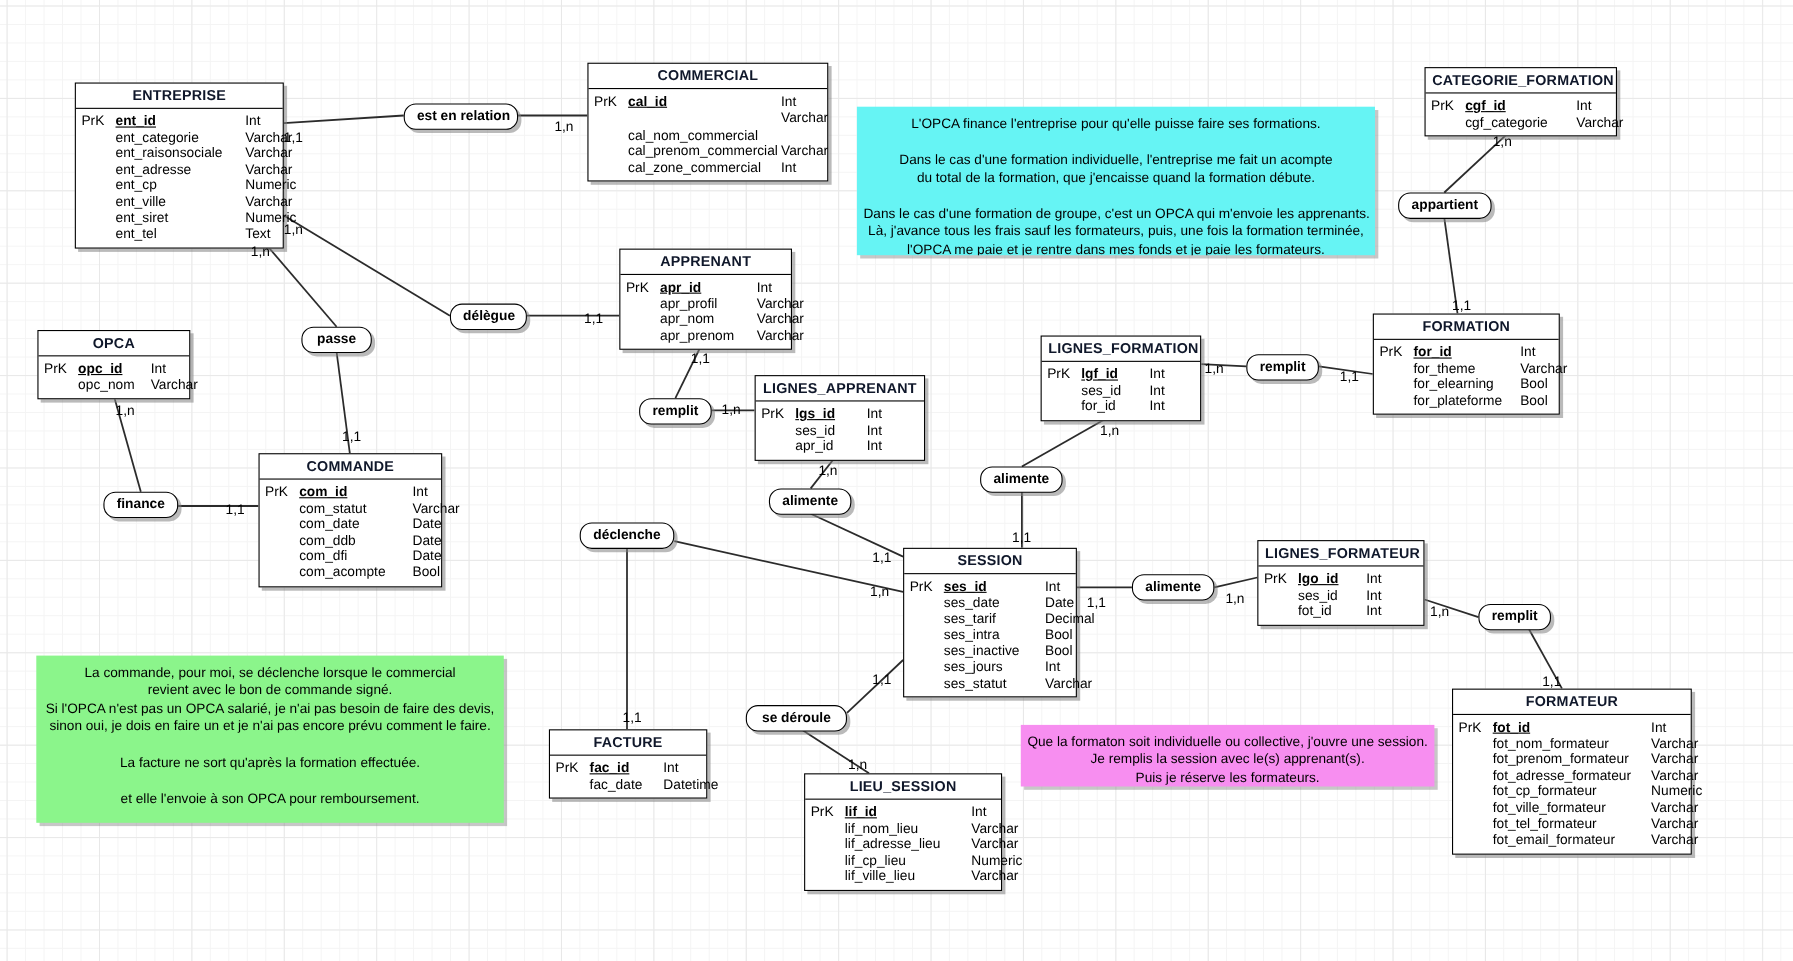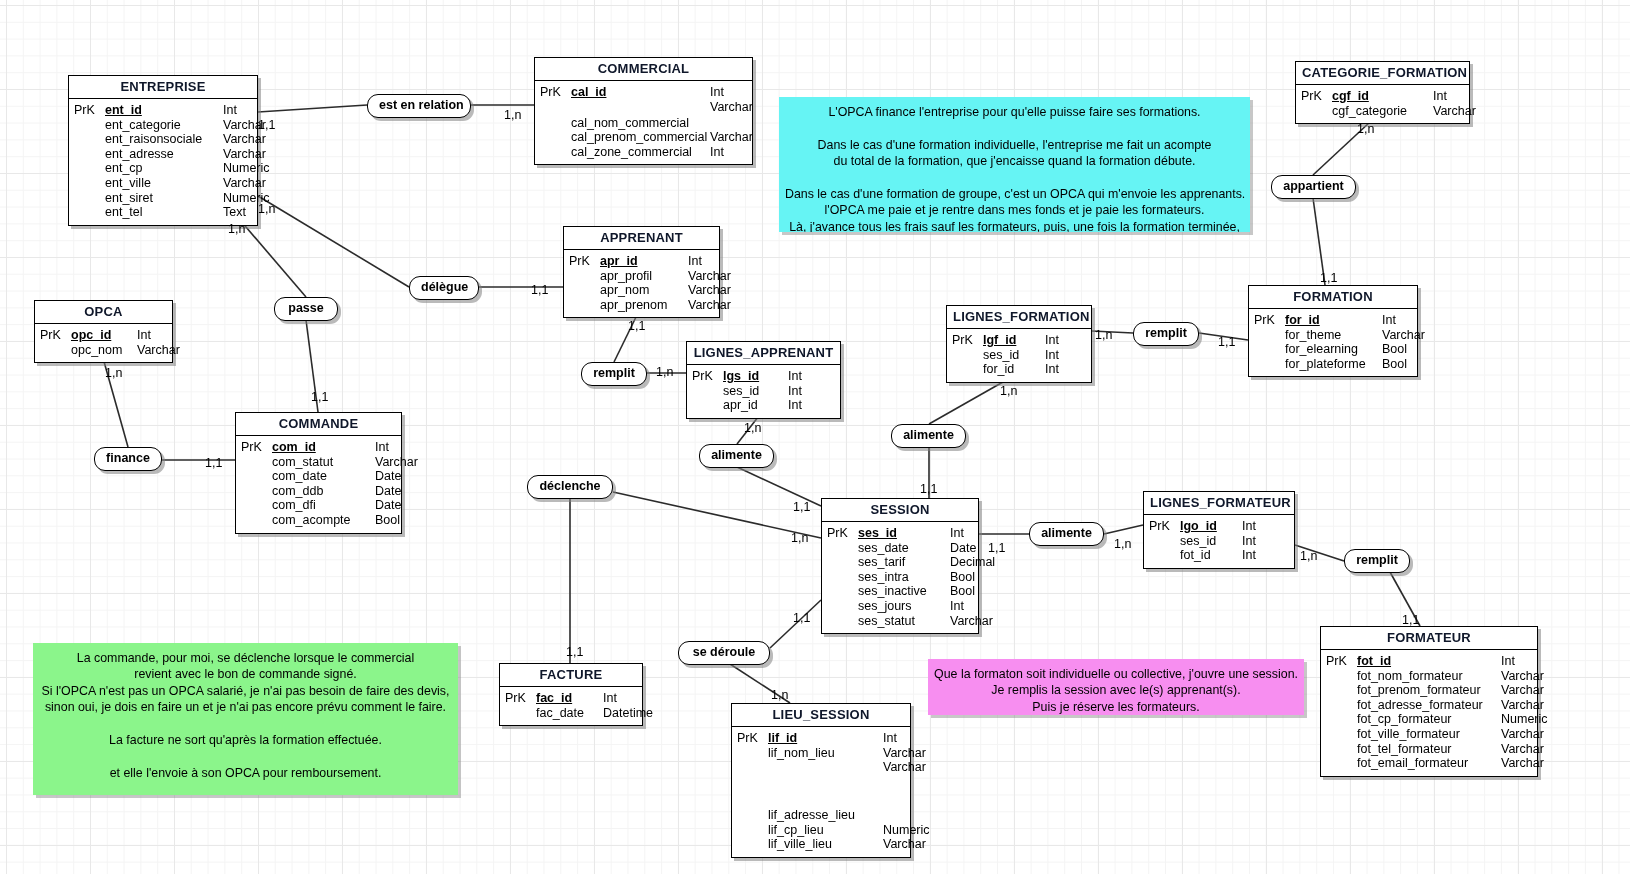--- a/index.html
+++ b/index.html
@@ -476,21 +476,21 @@
             <span class="attr-name" style="width: 115px;">lif_id</span>
             <span class="attr-type" style="width: 55px;">Int</span>
           </div>
           <div class="attr-row">
             <span class="attr-key"></span>
             <span class="attr-name" style="width: 115px;">lif_nom_lieu</span>
             <span class="attr-type" style="width: 55px;">Varchar</span>
           </div>
           <div class="attr-row">
             <span class="attr-key"></span>
-            <span class="attr-name" style="width: 115px; margin-top: 48px;">lif_adresse_lieu</span>
+            <span class="attr-name" style="width: 115px;">lif_adresse_lieu</span>
             <span class="attr-type" style="width: 55px;">Varchar</span>
           </div>
           <div class="attr-row">
             <span class="attr-key"></span>
             <span class="attr-name" style="width: 115px;">lif_cp_lieu</span>
             <span class="attr-type" style="width: 55px;">Numeric</span>
           </div>
           <div class="attr-row">
             <span class="attr-key"></span>
             <span class="attr-name" style="width: 115px;">lif_ville_lieu</span>
@@ -543,24 +543,24 @@
       <div class="card" style="left: 771px; top: 688px;">1,n</div>
     </div>
   <div id="note-layer">
       <div class="note" style="left: 779px; top: 97px; width: 471px; height: 135px; background: rgb(102, 244, 244);">
         <div>L'OPCA finance l'entreprise pour qu'elle puisse faire ses formations.</div>
         <div class="blank"></div>
         <div>Dans le cas d'une formation individuelle, l'entreprise me fait un acompte</div>
         <div>du total de la formation, que j'encaisse quand la formation débute.</div>
         <div class="blank"></div>
         <div>Dans le cas d'une formation de groupe, c'est un OPCA qui m'envoie les apprenants.</div>
+        <div>Là, j'avance tous les frais sauf les formateurs, puis, une fois la formation terminée,</div>
         <div>l'OPCA me paie et je rentre dans mes fonds et je paie les formateurs.</div>
-        <div>Là, j'avance tous les frais sauf les formateurs, puis, une fois la formation terminée,</div>
-      </div>
-      <div class="note" style="left: 33px; top: 596px; width: 425px; height: 152px; background: rgb(139, 245, 139); margin-top: 47px;">
+      </div>
+      <div class="note" style="left: 33px; top: 596px; width: 425px; height: 152px; background: rgb(139, 245, 139);">
         <div>La commande, pour moi, se déclenche lorsque le commercial</div>
         <div>revient avec le bon de commande signé.</div>
         <div>Si l'OPCA n'est pas un OPCA salarié, je n'ai pas besoin de faire des devis,</div>
         <div>sinon oui, je dois en faire un et je n'ai pas encore prévu comment le faire.</div>
         <div class="blank"></div>
         <div>La facture ne sort qu'après la formation effectuée.</div>
         <div class="blank"></div>
         <div>et elle l'envoie à son OPCA pour remboursement.</div>
       </div>
       <div class="note" style="left: 928px; top: 659px; width: 376px; height: 56px; background: rgb(247, 142, 240);">

